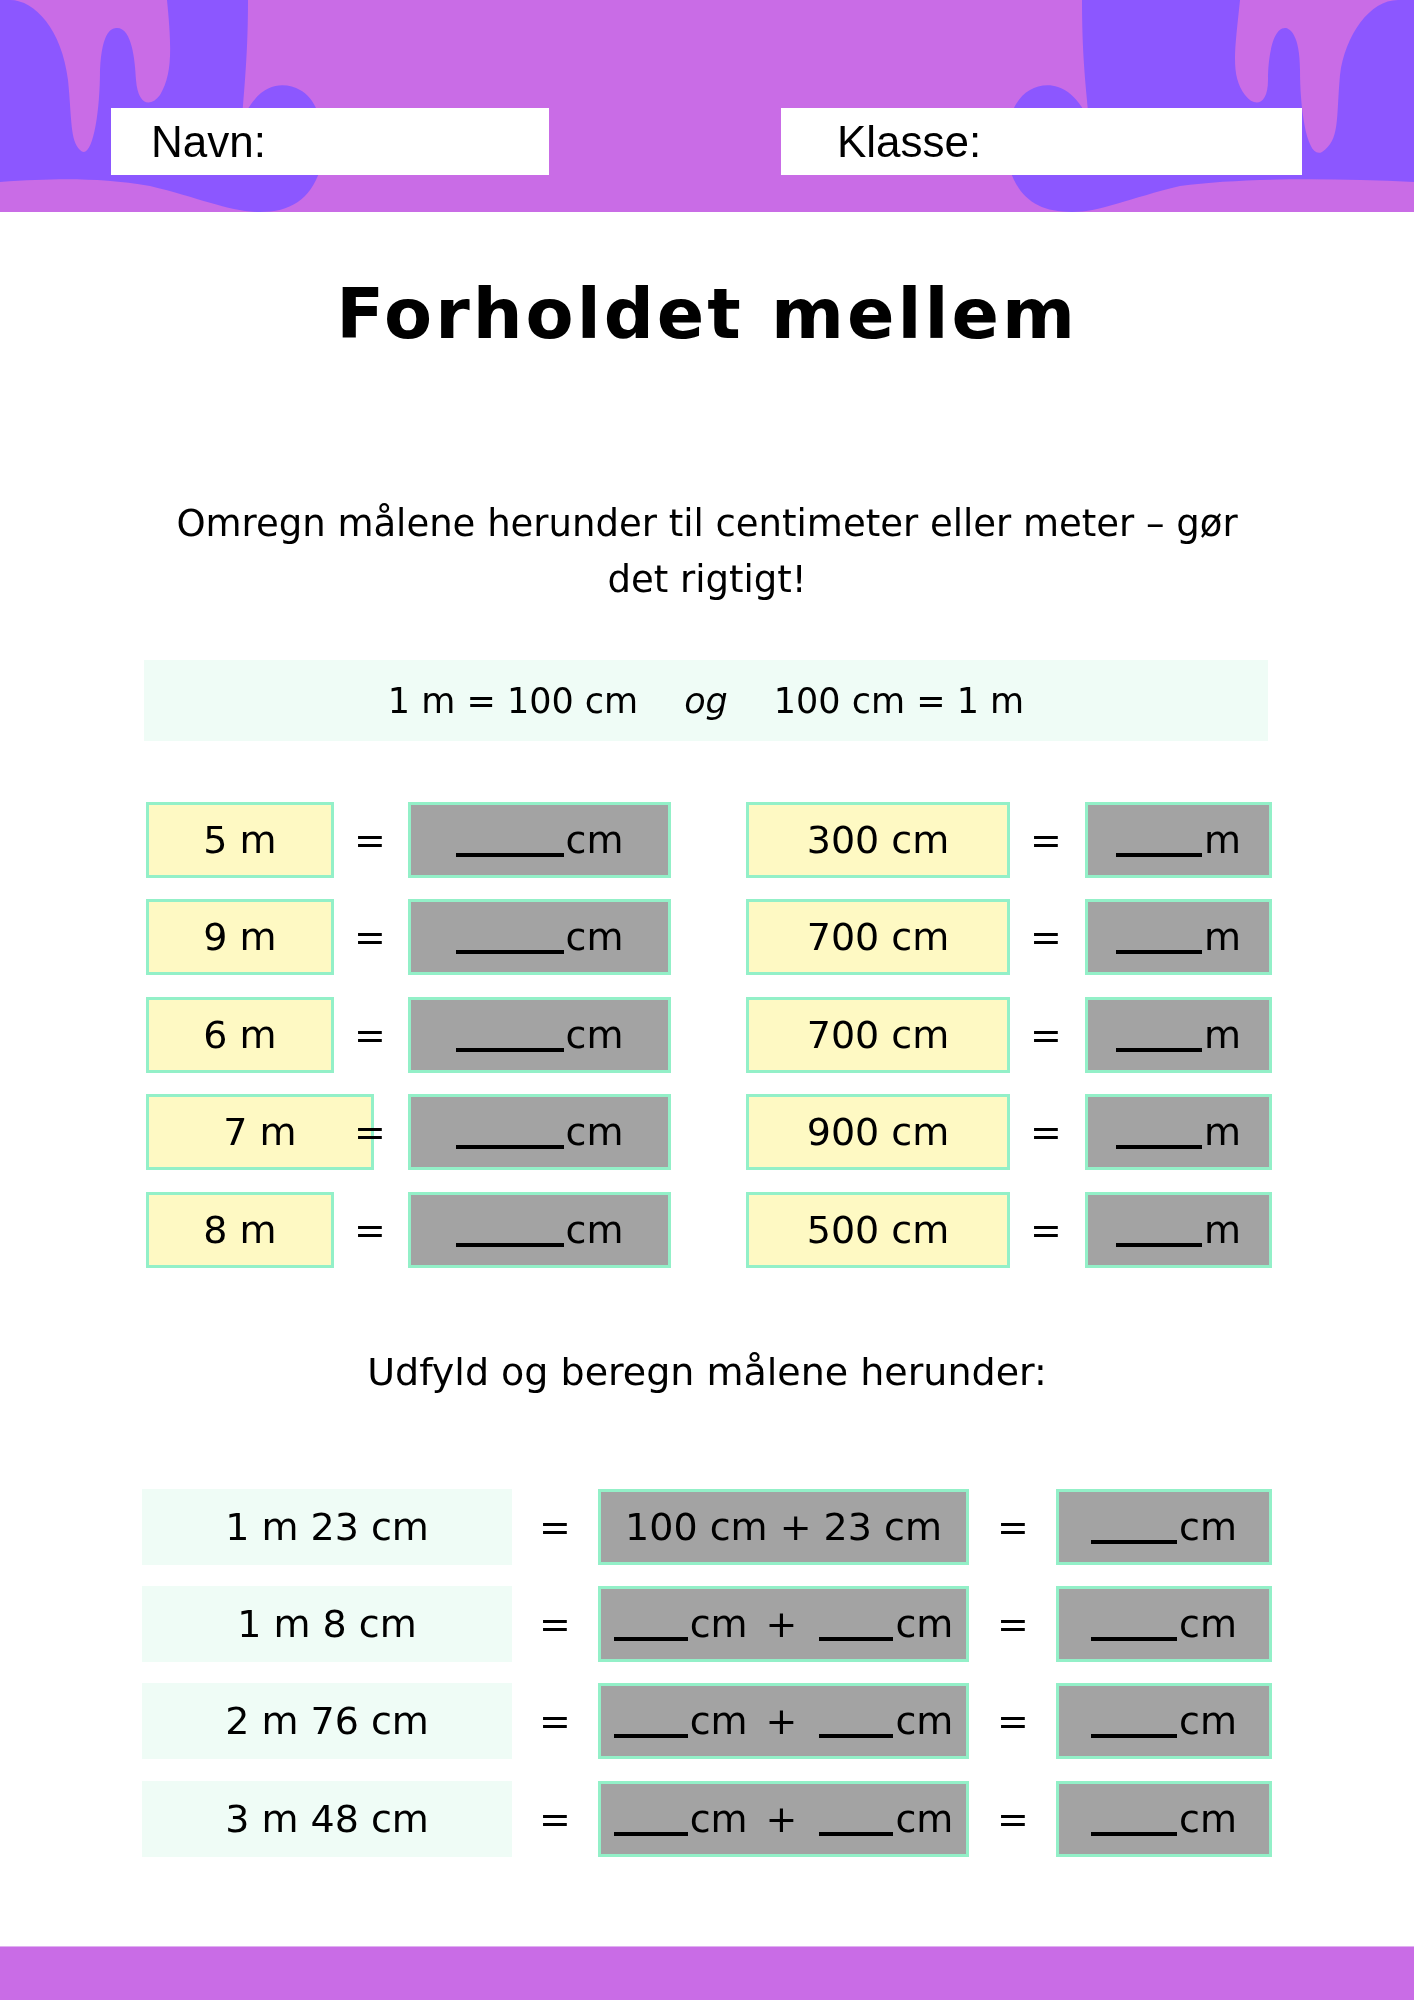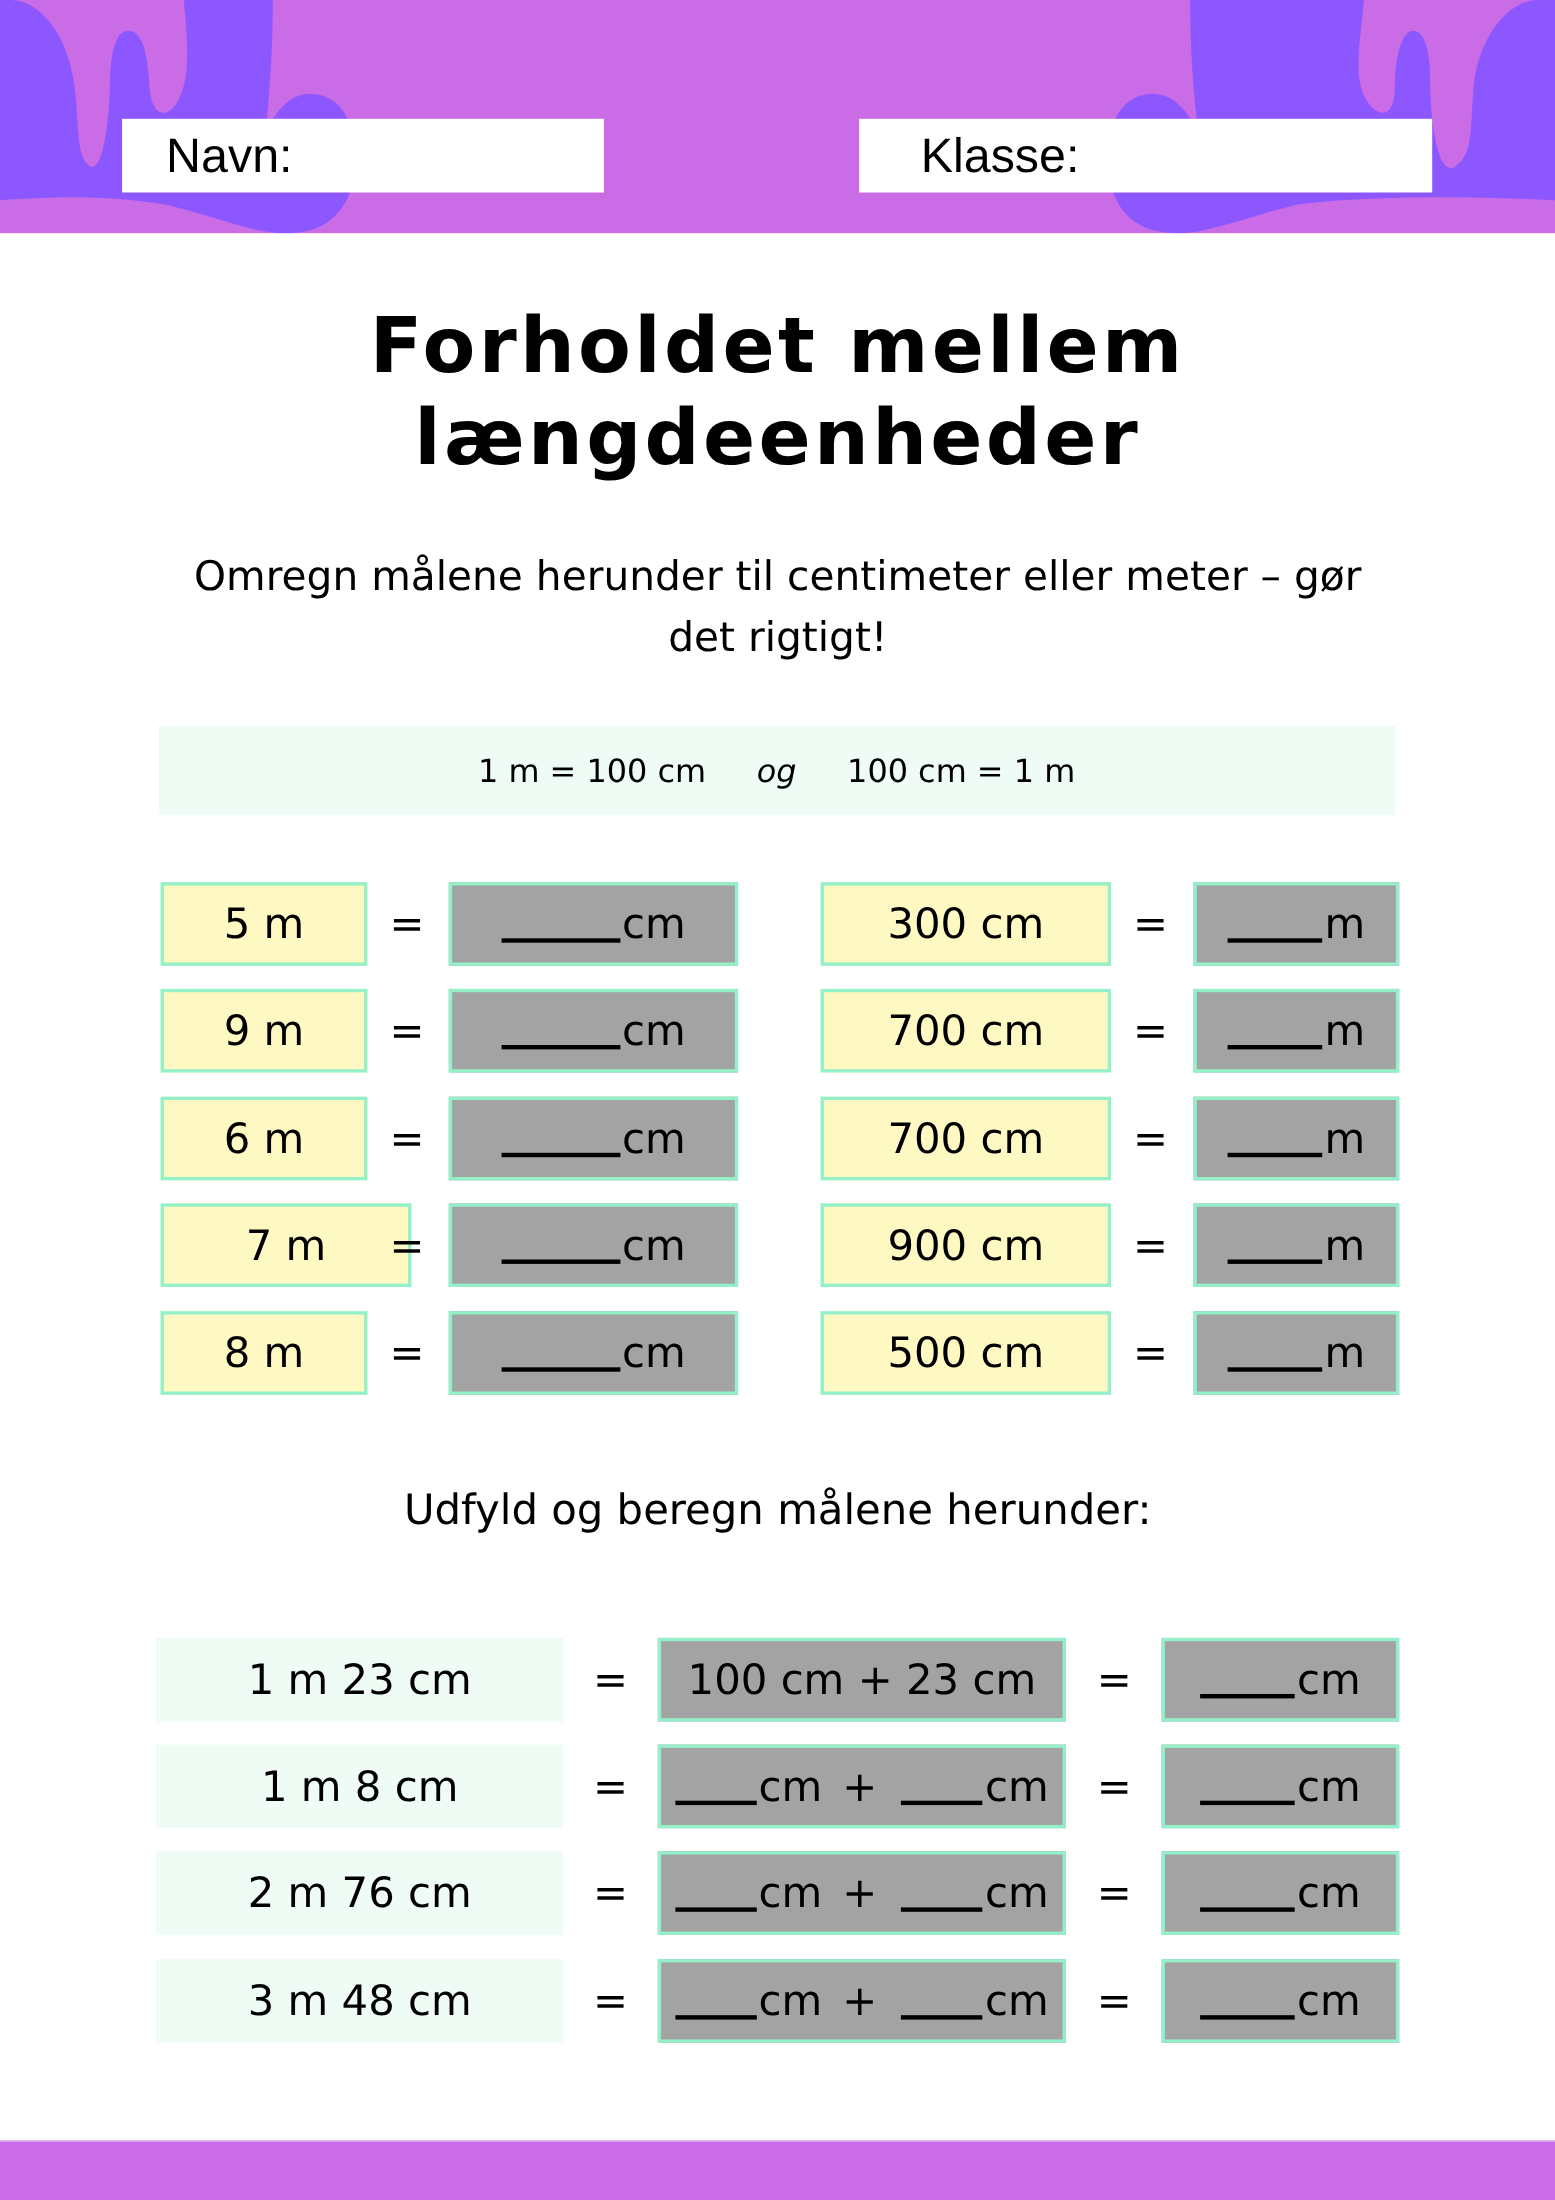--- a/index.html
+++ b/index.html
@@ -9,21 +9,21 @@
   .header { position: absolute; left: 0; top: 0; width: 1414px; height: 212px; background: #c96ce6; overflow: hidden; }
   .header svg { position: absolute; left: 0; top: 0; }
   .name-box { position: absolute; top: 108px; height: 67px; background: #fff; display: flex; align-items: center; }
   .name-box span { font-size: 44px; font-family: "Liberation Sans", sans-serif; letter-spacing: 0px; }
   .navn { left: 111px; width: 438px; padding-left: 40px; }
   .klasse { left: 781px; width: 521px; padding-left: 56px; }
 
   .title { position: absolute; top: 272px; left: 0; width: 1414px; text-align: center; font-family: "DejaVu Sans", sans-serif; font-weight: bold; font-size: 70px; line-height: 84px; letter-spacing: 3px; }
   .subtitle { position: absolute; top: 496px; left: 150px; width: 1114px; text-align: center; font-size: 37px; line-height: 56px; font-family: "DejaVu Sans", sans-serif; }
 
-  .rule-box { position: absolute; top: 660px; left: 144px; width: 1124px; height: 81px; background: #effcf6; display: flex; align-items: center; justify-content: center; font-size: 29px; }
+  .rule-box { position: absolute; top: 660px; left: 144px; width: 1124px; height: 81px; background: #effcf6; display: flex; align-items: center; justify-content: center; font-size: 35px; }
   .rule-box .og { margin: 0 46px; font-style: italic; }
 
   .box { position: absolute; height: 76px; border: 3px solid #93f0c8; display: flex; align-items: center; justify-content: center; font-size: 38px; }
   .box.given { background: #fef9c3; }
   .box.answer { background: #a3a3a3; }
   .box.plain { border: none; background: #effcf6; }
   .eq { position: absolute; width: 40px; height: 76px; display: flex; align-items: center; justify-content: center; font-size: 38px; }
   .blank { display: inline-block; border-bottom: 4px solid #000; height: 34px; margin-right: 2px; }
   .blank.w6 { width: 108px; }
   .blank.w5 { width: 86px; }
@@ -47,21 +47,20 @@
   <div class="name-box navn">
     <span>Navn:</span>
   </div>
   <div class="name-box klasse">
     <span>Klasse:</span>
   </div>
 </div>
 
 <div class="title">
   <div>Forholdet mellem</div>
-  <div>længdeenheder</div>
 </div>
 
 <div class="subtitle">Omregn målene herunder til centimeter eller meter – gør det rigtigt!</div>
 
 <div class="rule-box">
   <span>1 m = 100 cm</span>
   <span class="og">og</span>
   <span>100 cm = 1 m</span>
 </div>
 

